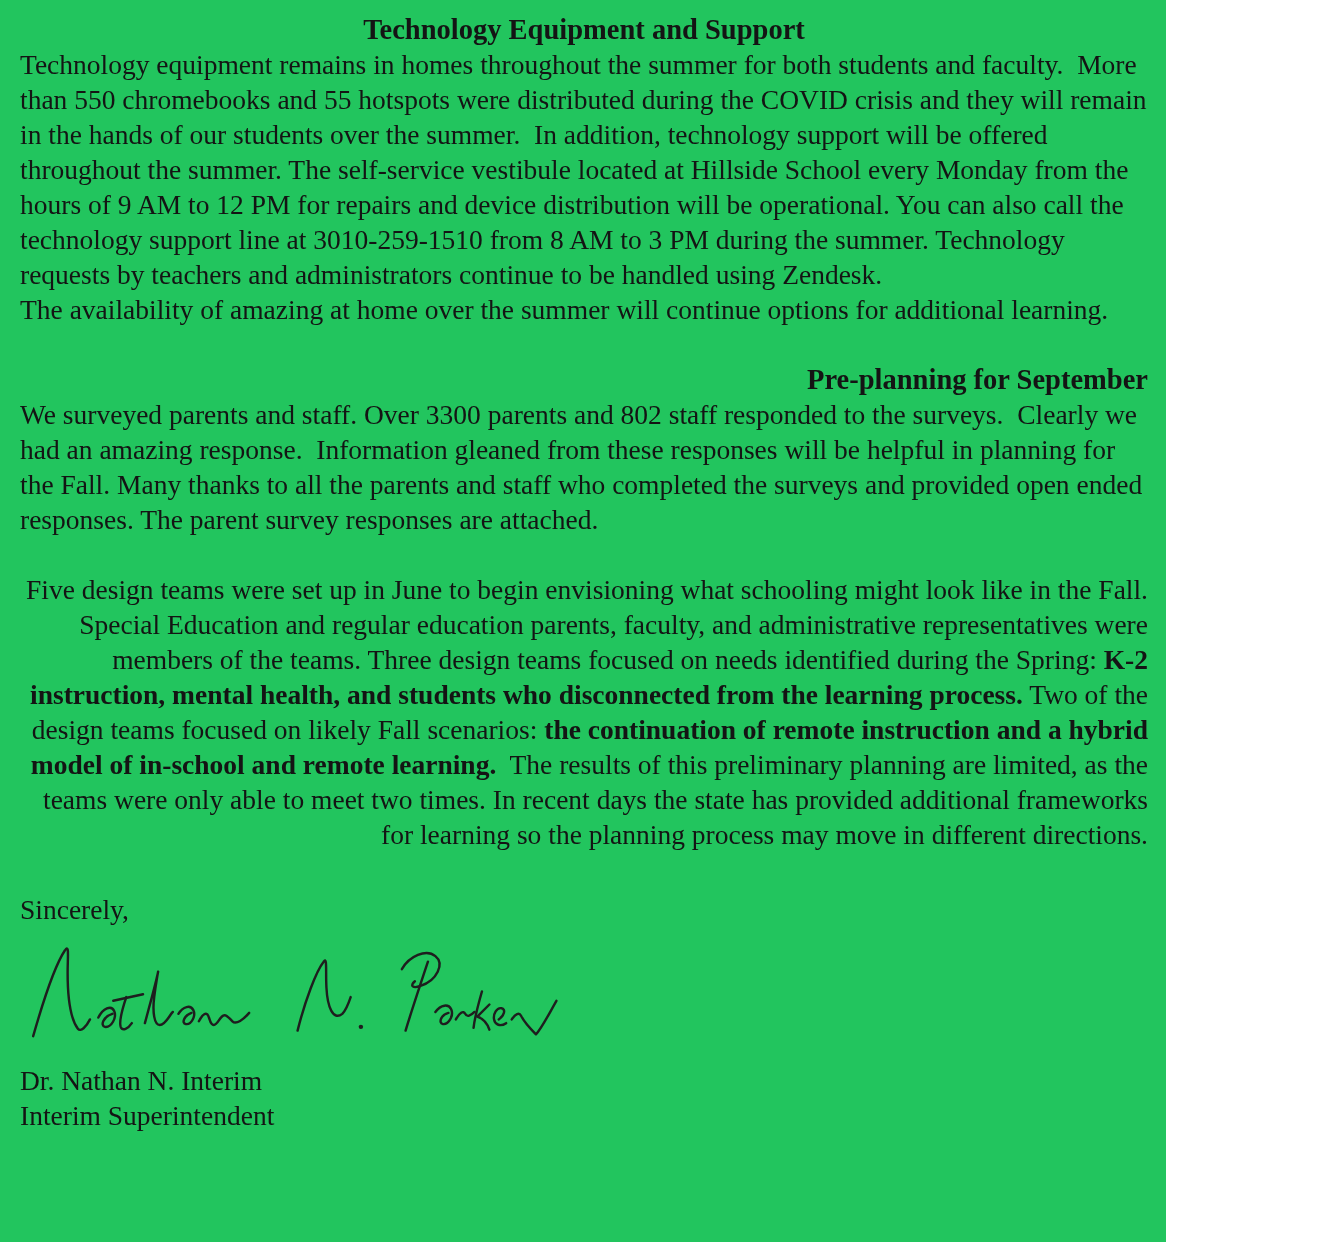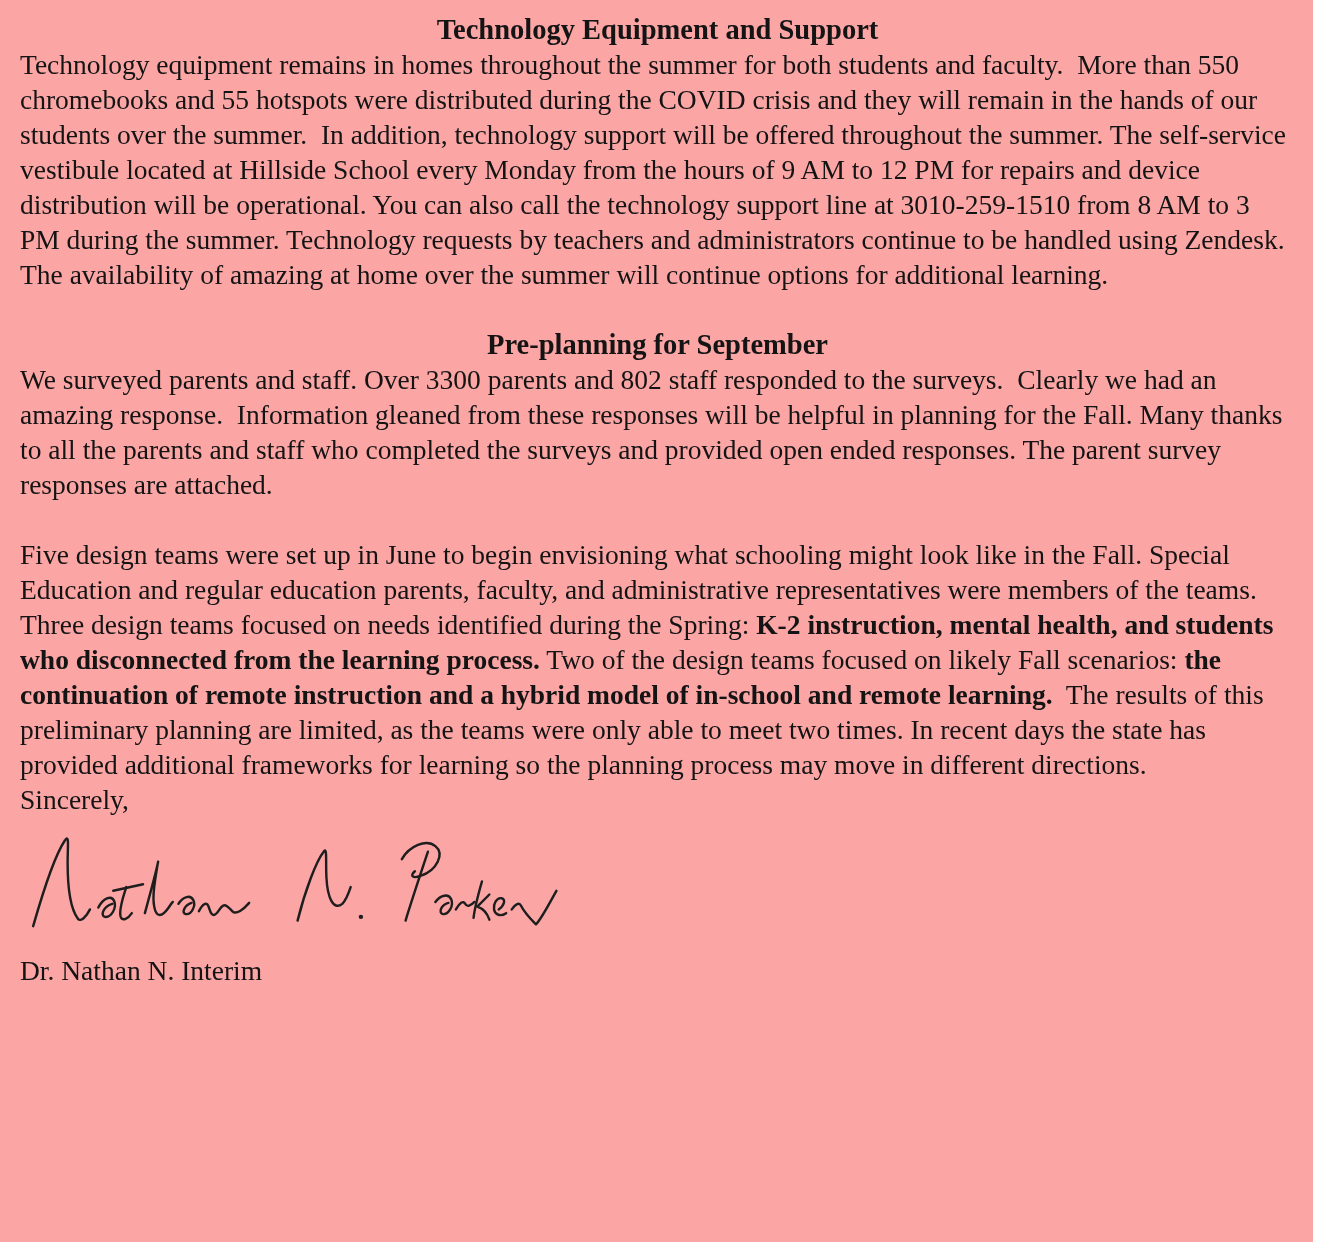--- a/index.html
+++ b/index.html
@@ -2,44 +2,44 @@
 <html><head>
 <meta charset="utf-8">
 <style>
   html, body {
     margin: 0;
     padding: 0;
     background: #ffffff;
   }
   .page {
     position: relative;
-    width: 1313px;
+    width: 1166px;
     height: 1242px;
-    background: #fca5a5;
+    background: #22c55e;
     color: #141414;
     font-family: "Liberation Serif", "DejaVu Serif", serif;
     font-size: 27.5px;
     line-height: 35px;
     box-sizing: border-box;
     padding: 12px 18px 0 20px;
     overflow: hidden;
   }
   .heading {
     text-align: center;
     font-weight: bold;
     font-size: 28.5px;
     white-space: pre-wrap;
   }
   .para {
     margin: 0;
     white-space: pre-wrap;
     text-align: left;
   }
-  .gap-1 { margin-top: 35px; }
-  .gap-2 { }
+  .gap-1 { margin-top: 35px; text-align: right; }
+  .gap-2 { margin-top: 40px; }
   .signature-block {
     margin-top: 8px;
     height: 128px;
     position: relative;
   }
   .signature-block svg {
     position: absolute;
     left: 2px;
     top: 0;
     width: 540px;
@@ -93,14 +93,15 @@
       <path class="sig-stroke" d="M466 86 C470 79 474 76 476 80 C478 84 482 82 486 78"></path>
       <path class="sig-stroke" d="M494 56 C490 70 486 86 485 95"></path>
       <path class="sig-stroke" d="M502 70 C496 76 491 81 489 83 C495 85 500 91 502 97"></path>
       <path class="sig-stroke" d="M512 86 C518 82 520 75 515 74 C510 73 506 80 507 86 C508 92 514 94 520 90"></path>
       <path class="sig-stroke" d="M526 86 C530 80 534 78 536 82 C539 88 546 96 552 102 C558 96 566 80 574 66"></path>
     </svg>
   </div>
 
   <p class="para">Dr. Nathan N. Interim</p>
 
+  <p class="para">Interim Superintendent</p>
 
 </div>
 
 </body></html>

